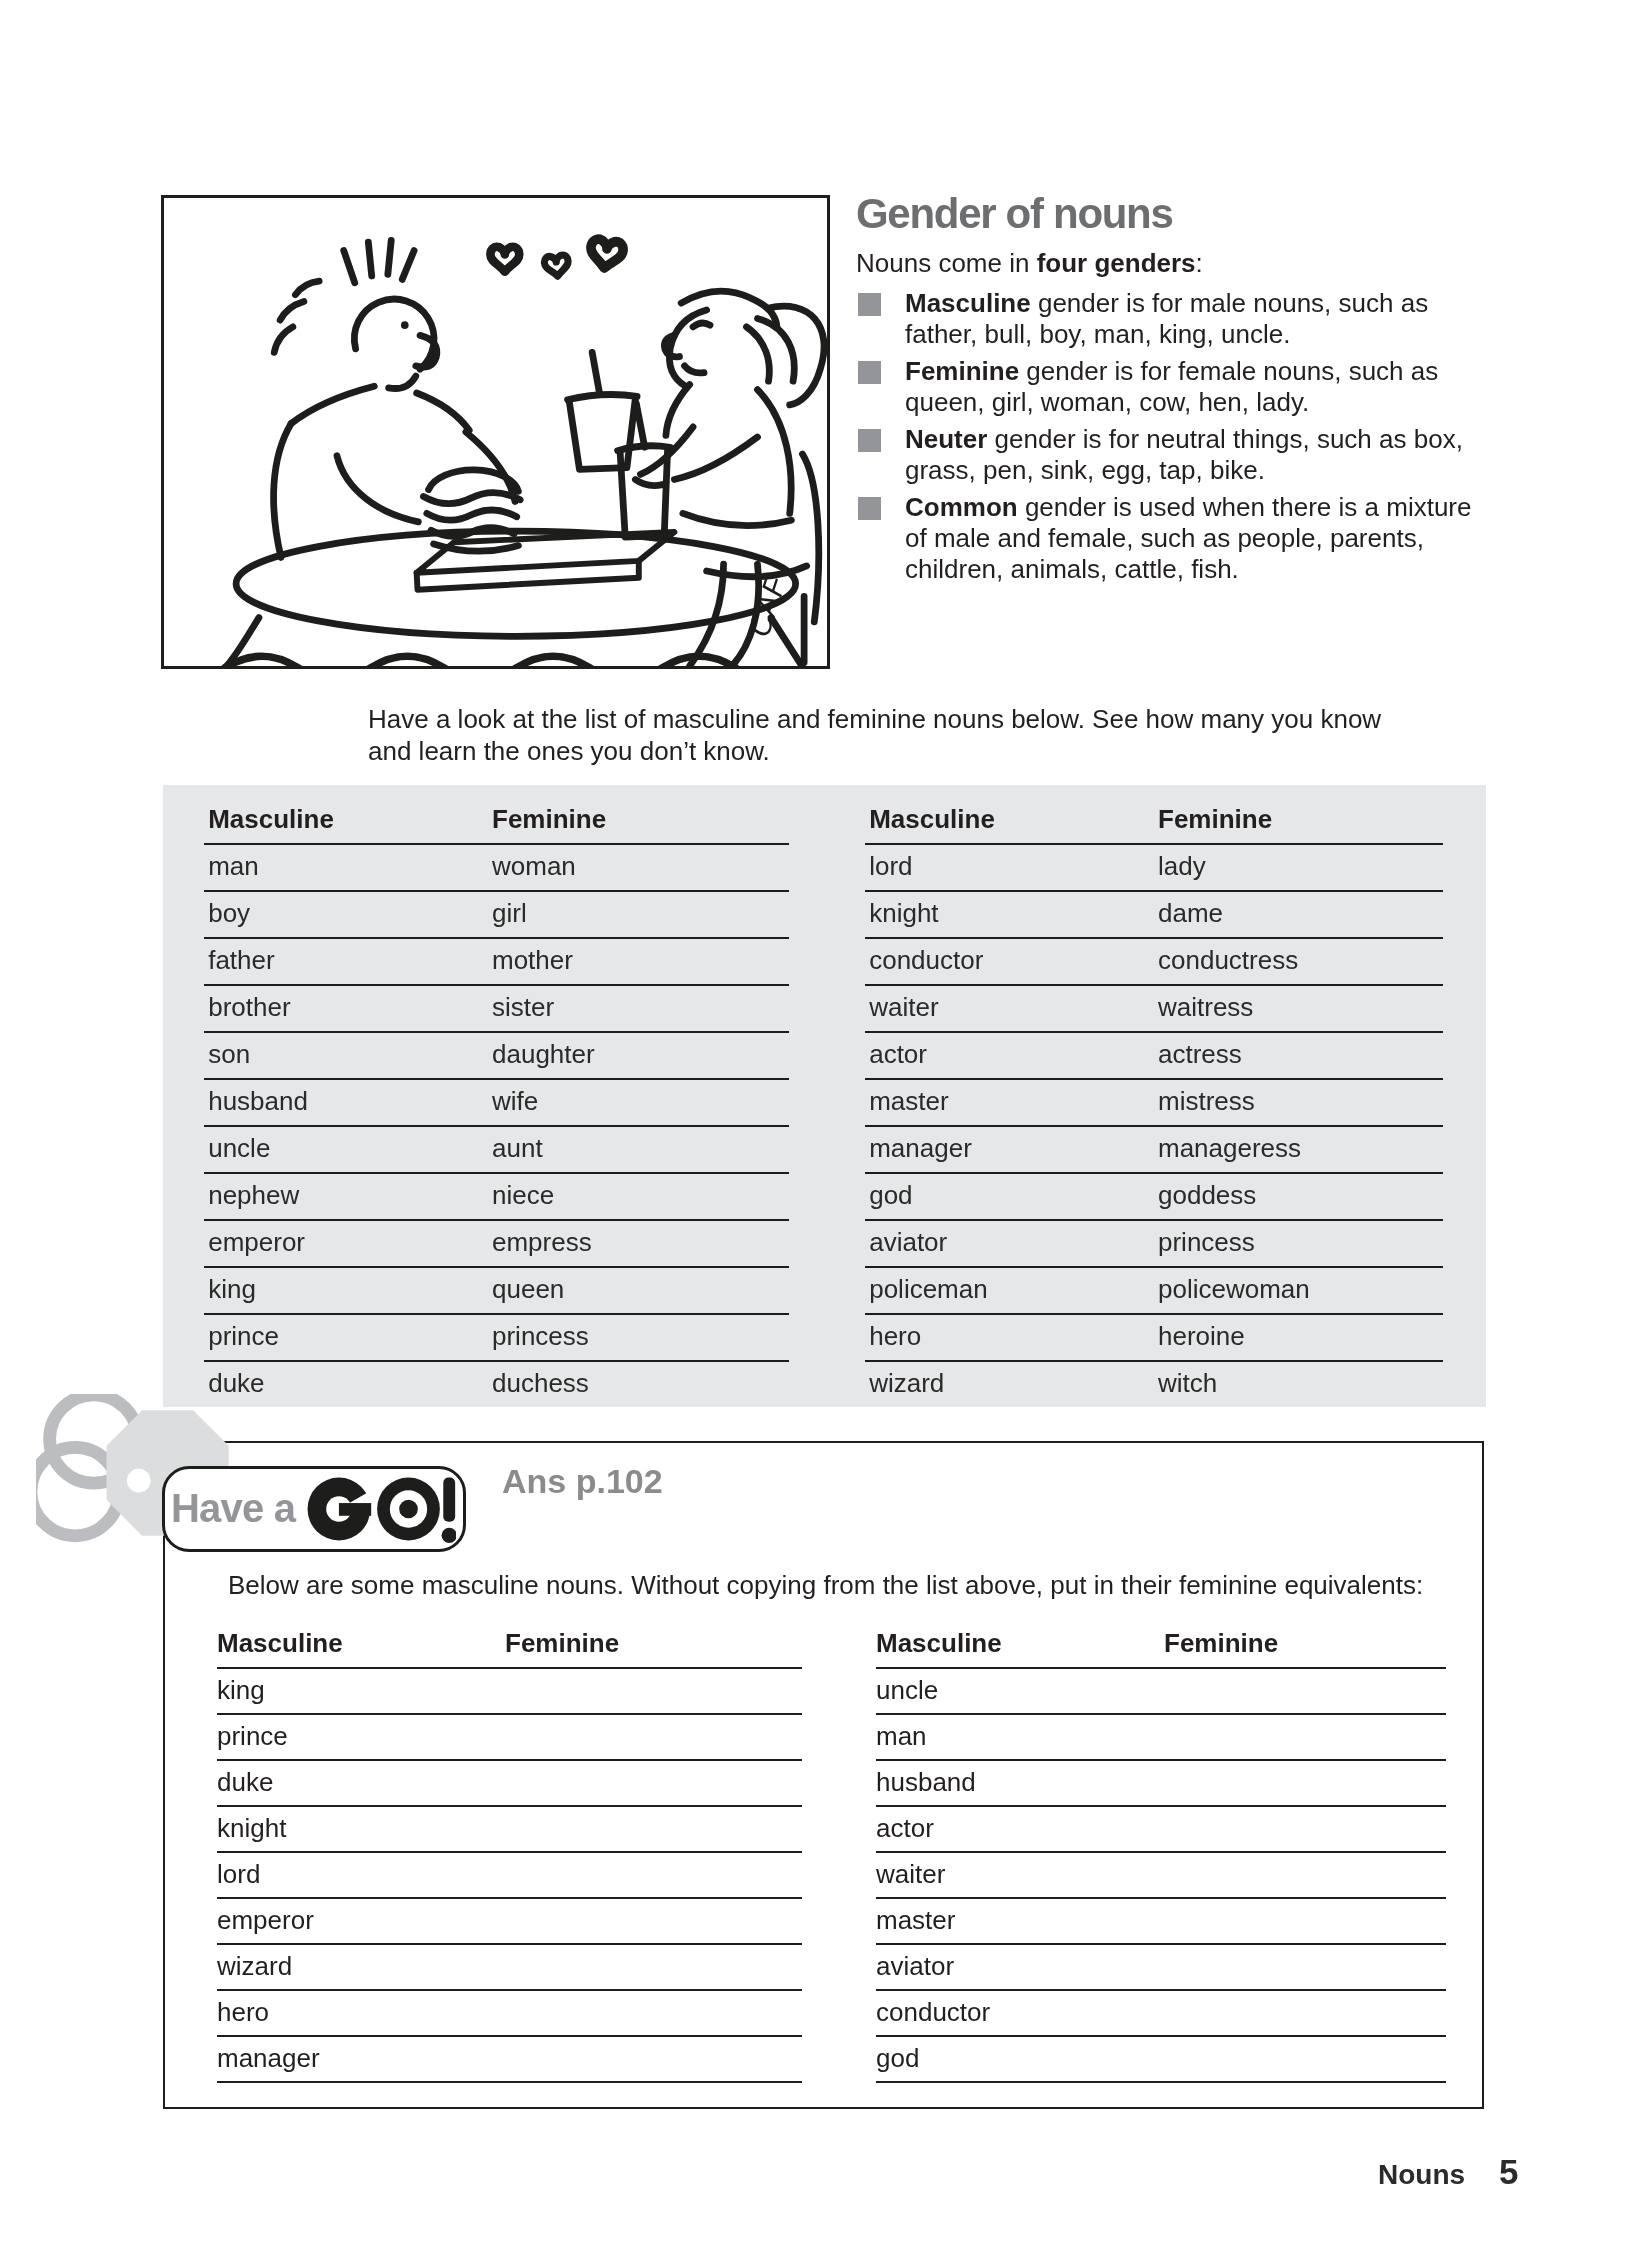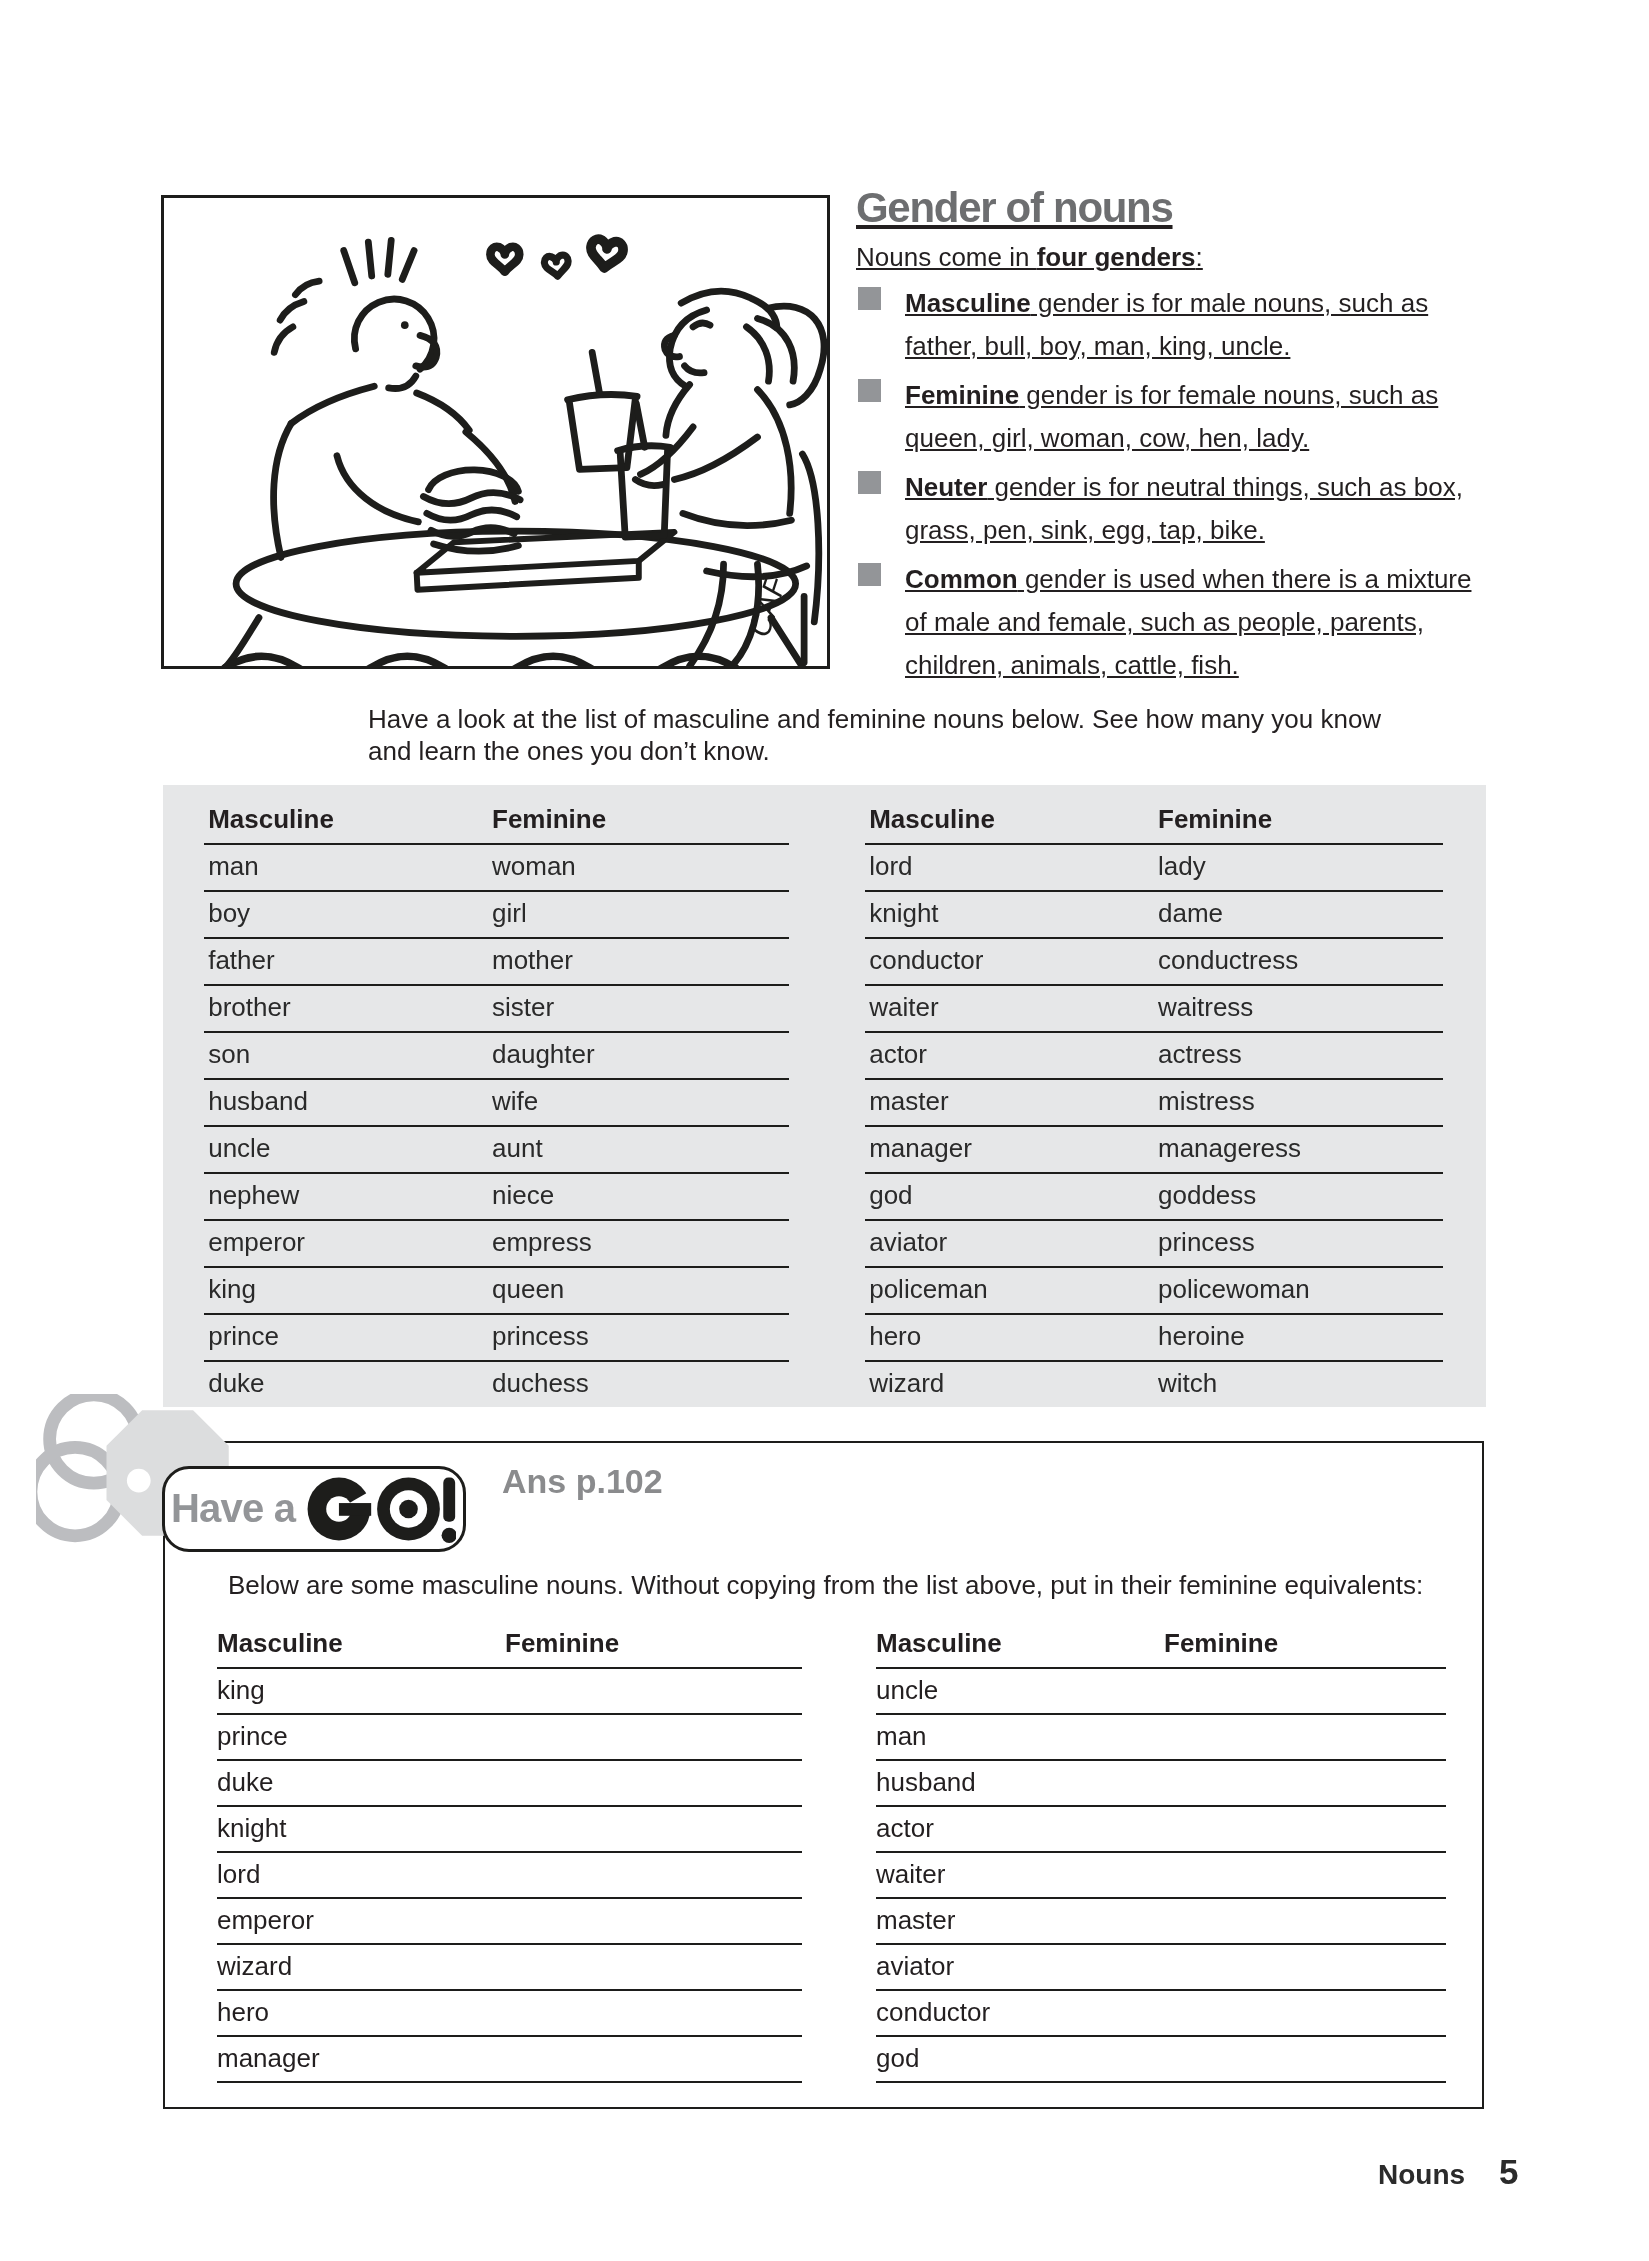--- a/index.html
+++ b/index.html
@@ -11,31 +11,31 @@
     color:#231f20;
     overflow:hidden;
   }
   
   .illustration-box{
     position:absolute;left:161px;top:195px;width:663px;height:468px;
     border:3.4px solid #1d1d1b;background:#fff;
   }
   .illustration-box svg{display:block;width:100%;height:100%;}
   
-  .header-col{position:absolute;left:856px;top:186px;width:627px;text-decoration:underline;}
+  .header-col{position:absolute;left:856px;top:192px;width:627px;}
   .page-title{
     margin:0;font-size:42px;font-weight:bold;color:#6d6e70;
     letter-spacing:-1.3px;line-height:1.05;
   }
   .subtitle{margin:12px 0 0 0;font-size:26px;line-height:31px;}
   .subtitle b{font-weight:bold;}
   .gender-bullets{list-style:none;margin:8.5px 0 0 0;padding:0;}
   .gender-bullets li{
     position:relative;padding-left:49px;margin-top:6px;
-    font-size:26px;line-height:43px;
+    font-size:26px;line-height:31px;
   }
   .bullet-square{
     position:absolute;left:1.7px;top:5.1px;width:23px;height:23px;background:#939598;
   }
   .kw{font-weight:bold;}
   
   .lead{
     position:absolute;left:368px;top:677px;width:1051px;
     font-size:26px;line-height:32px;
   }

